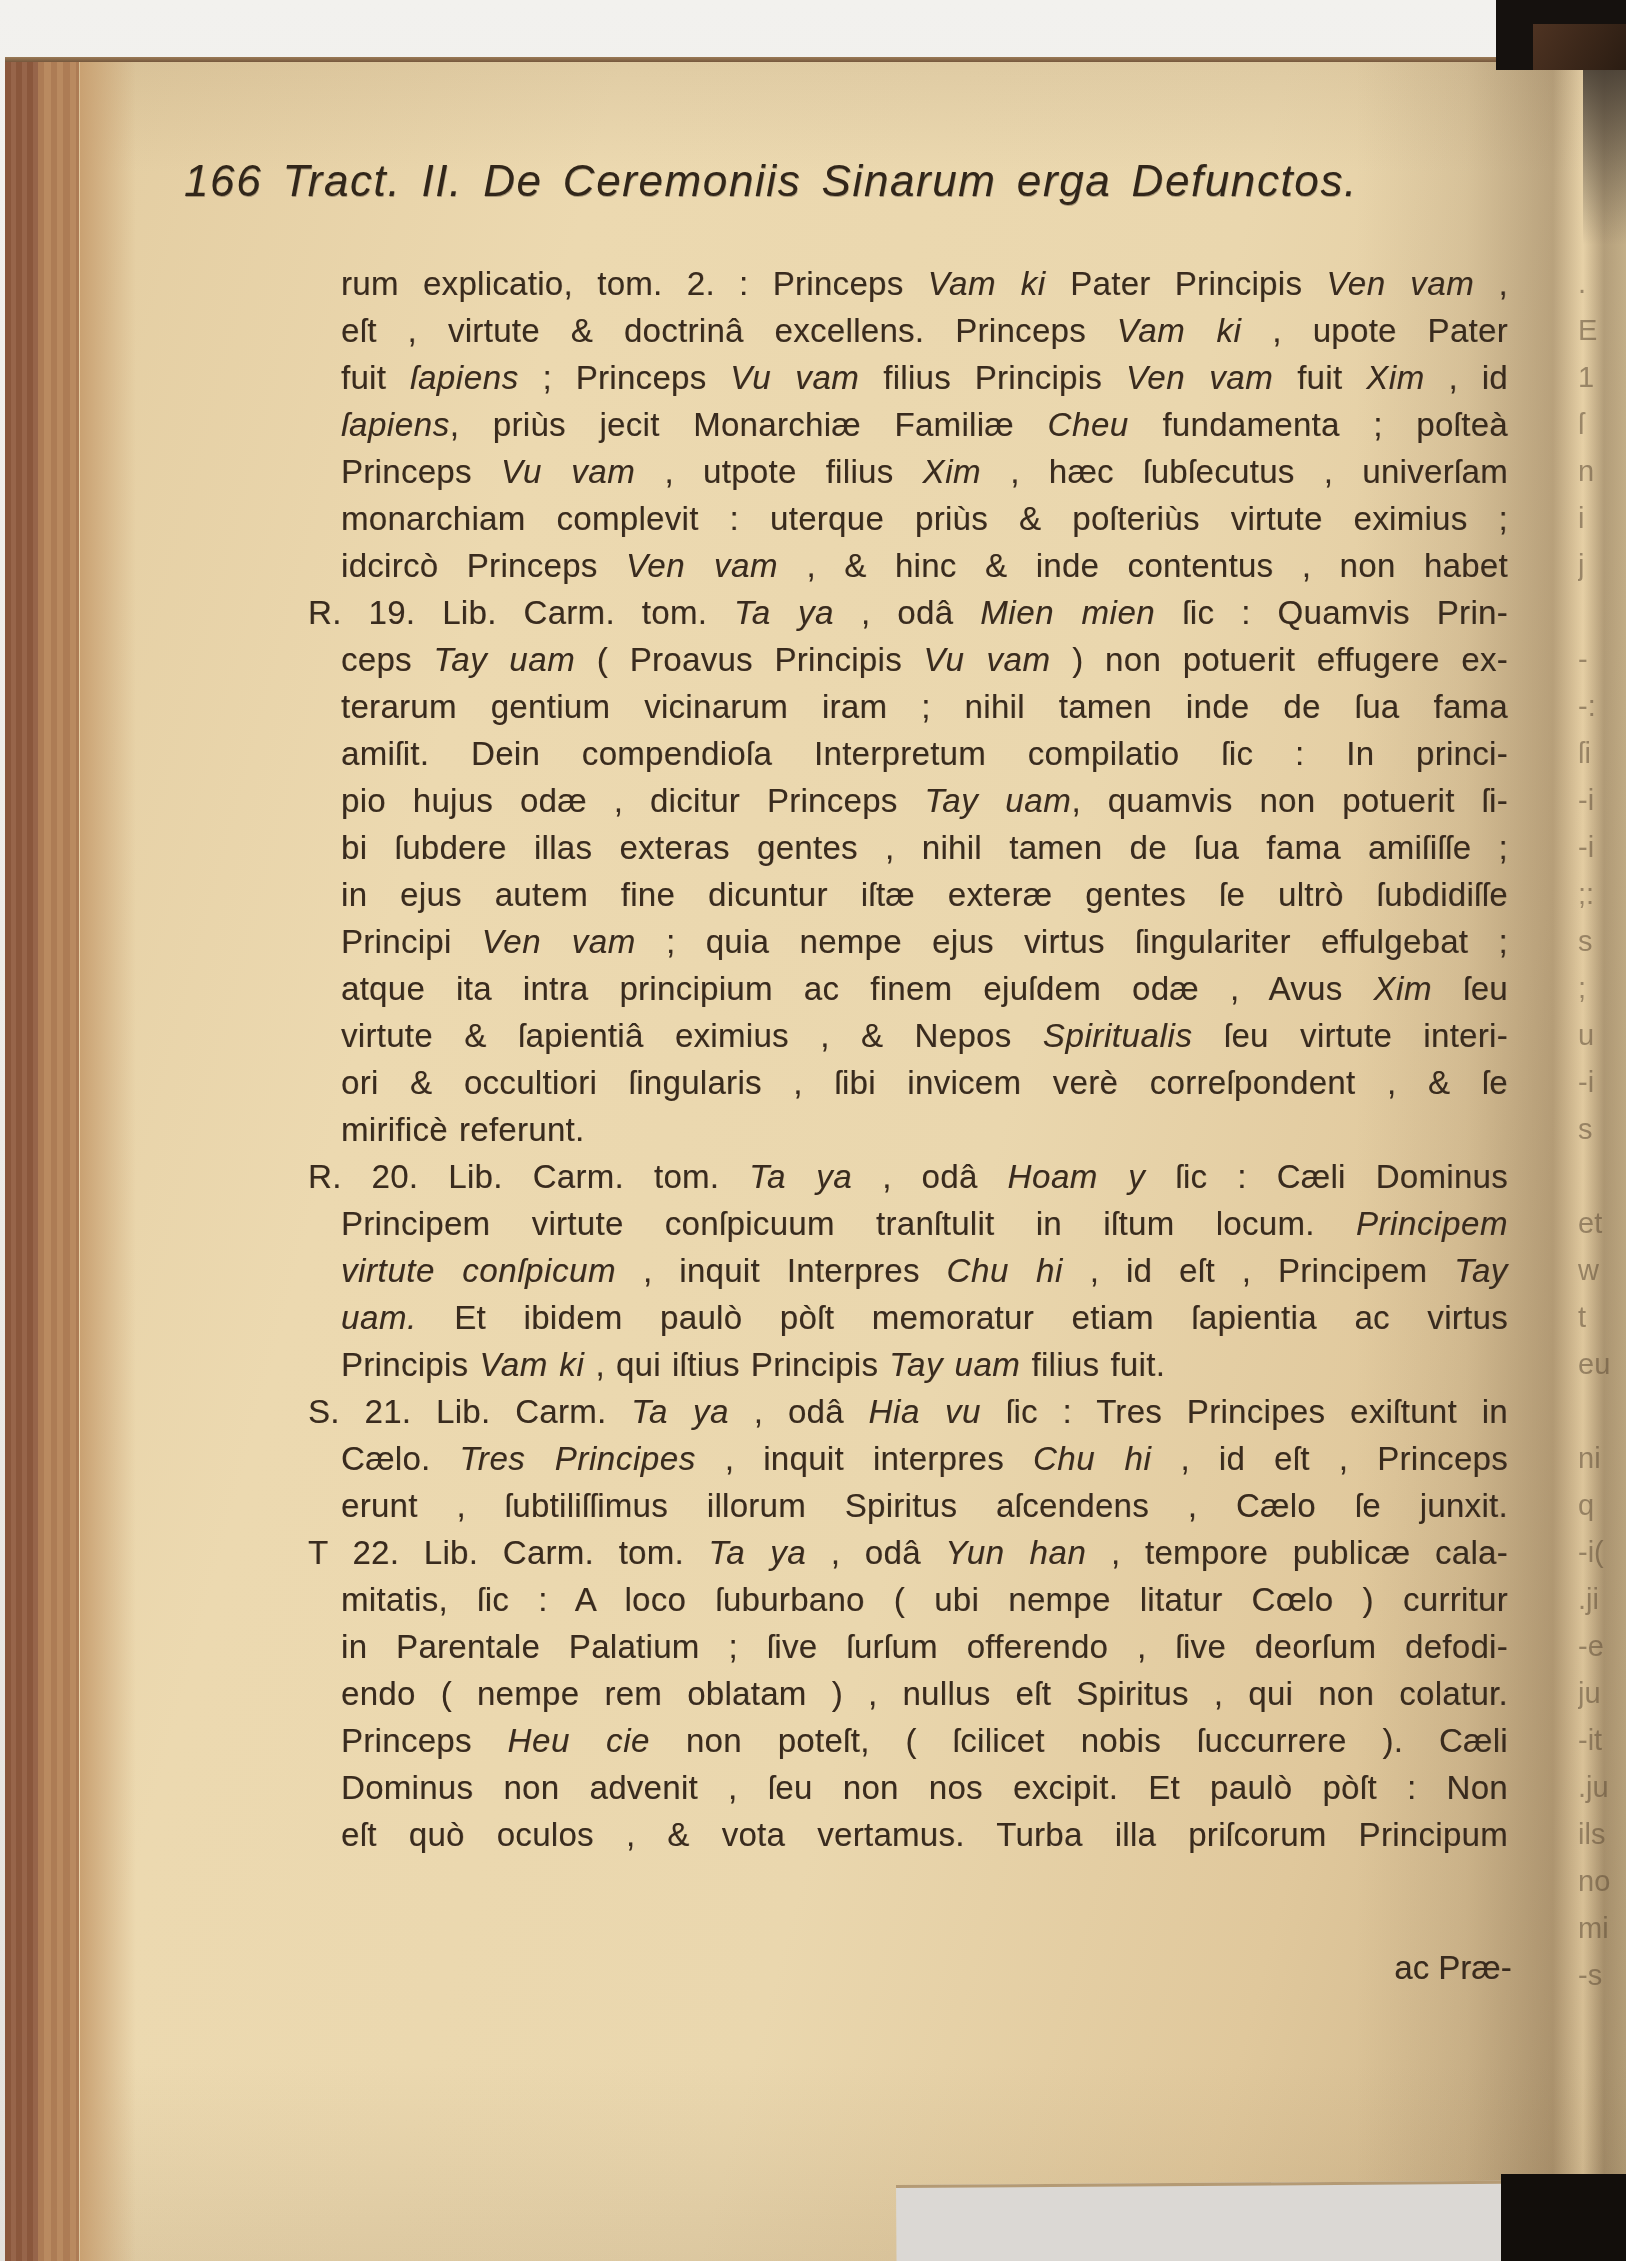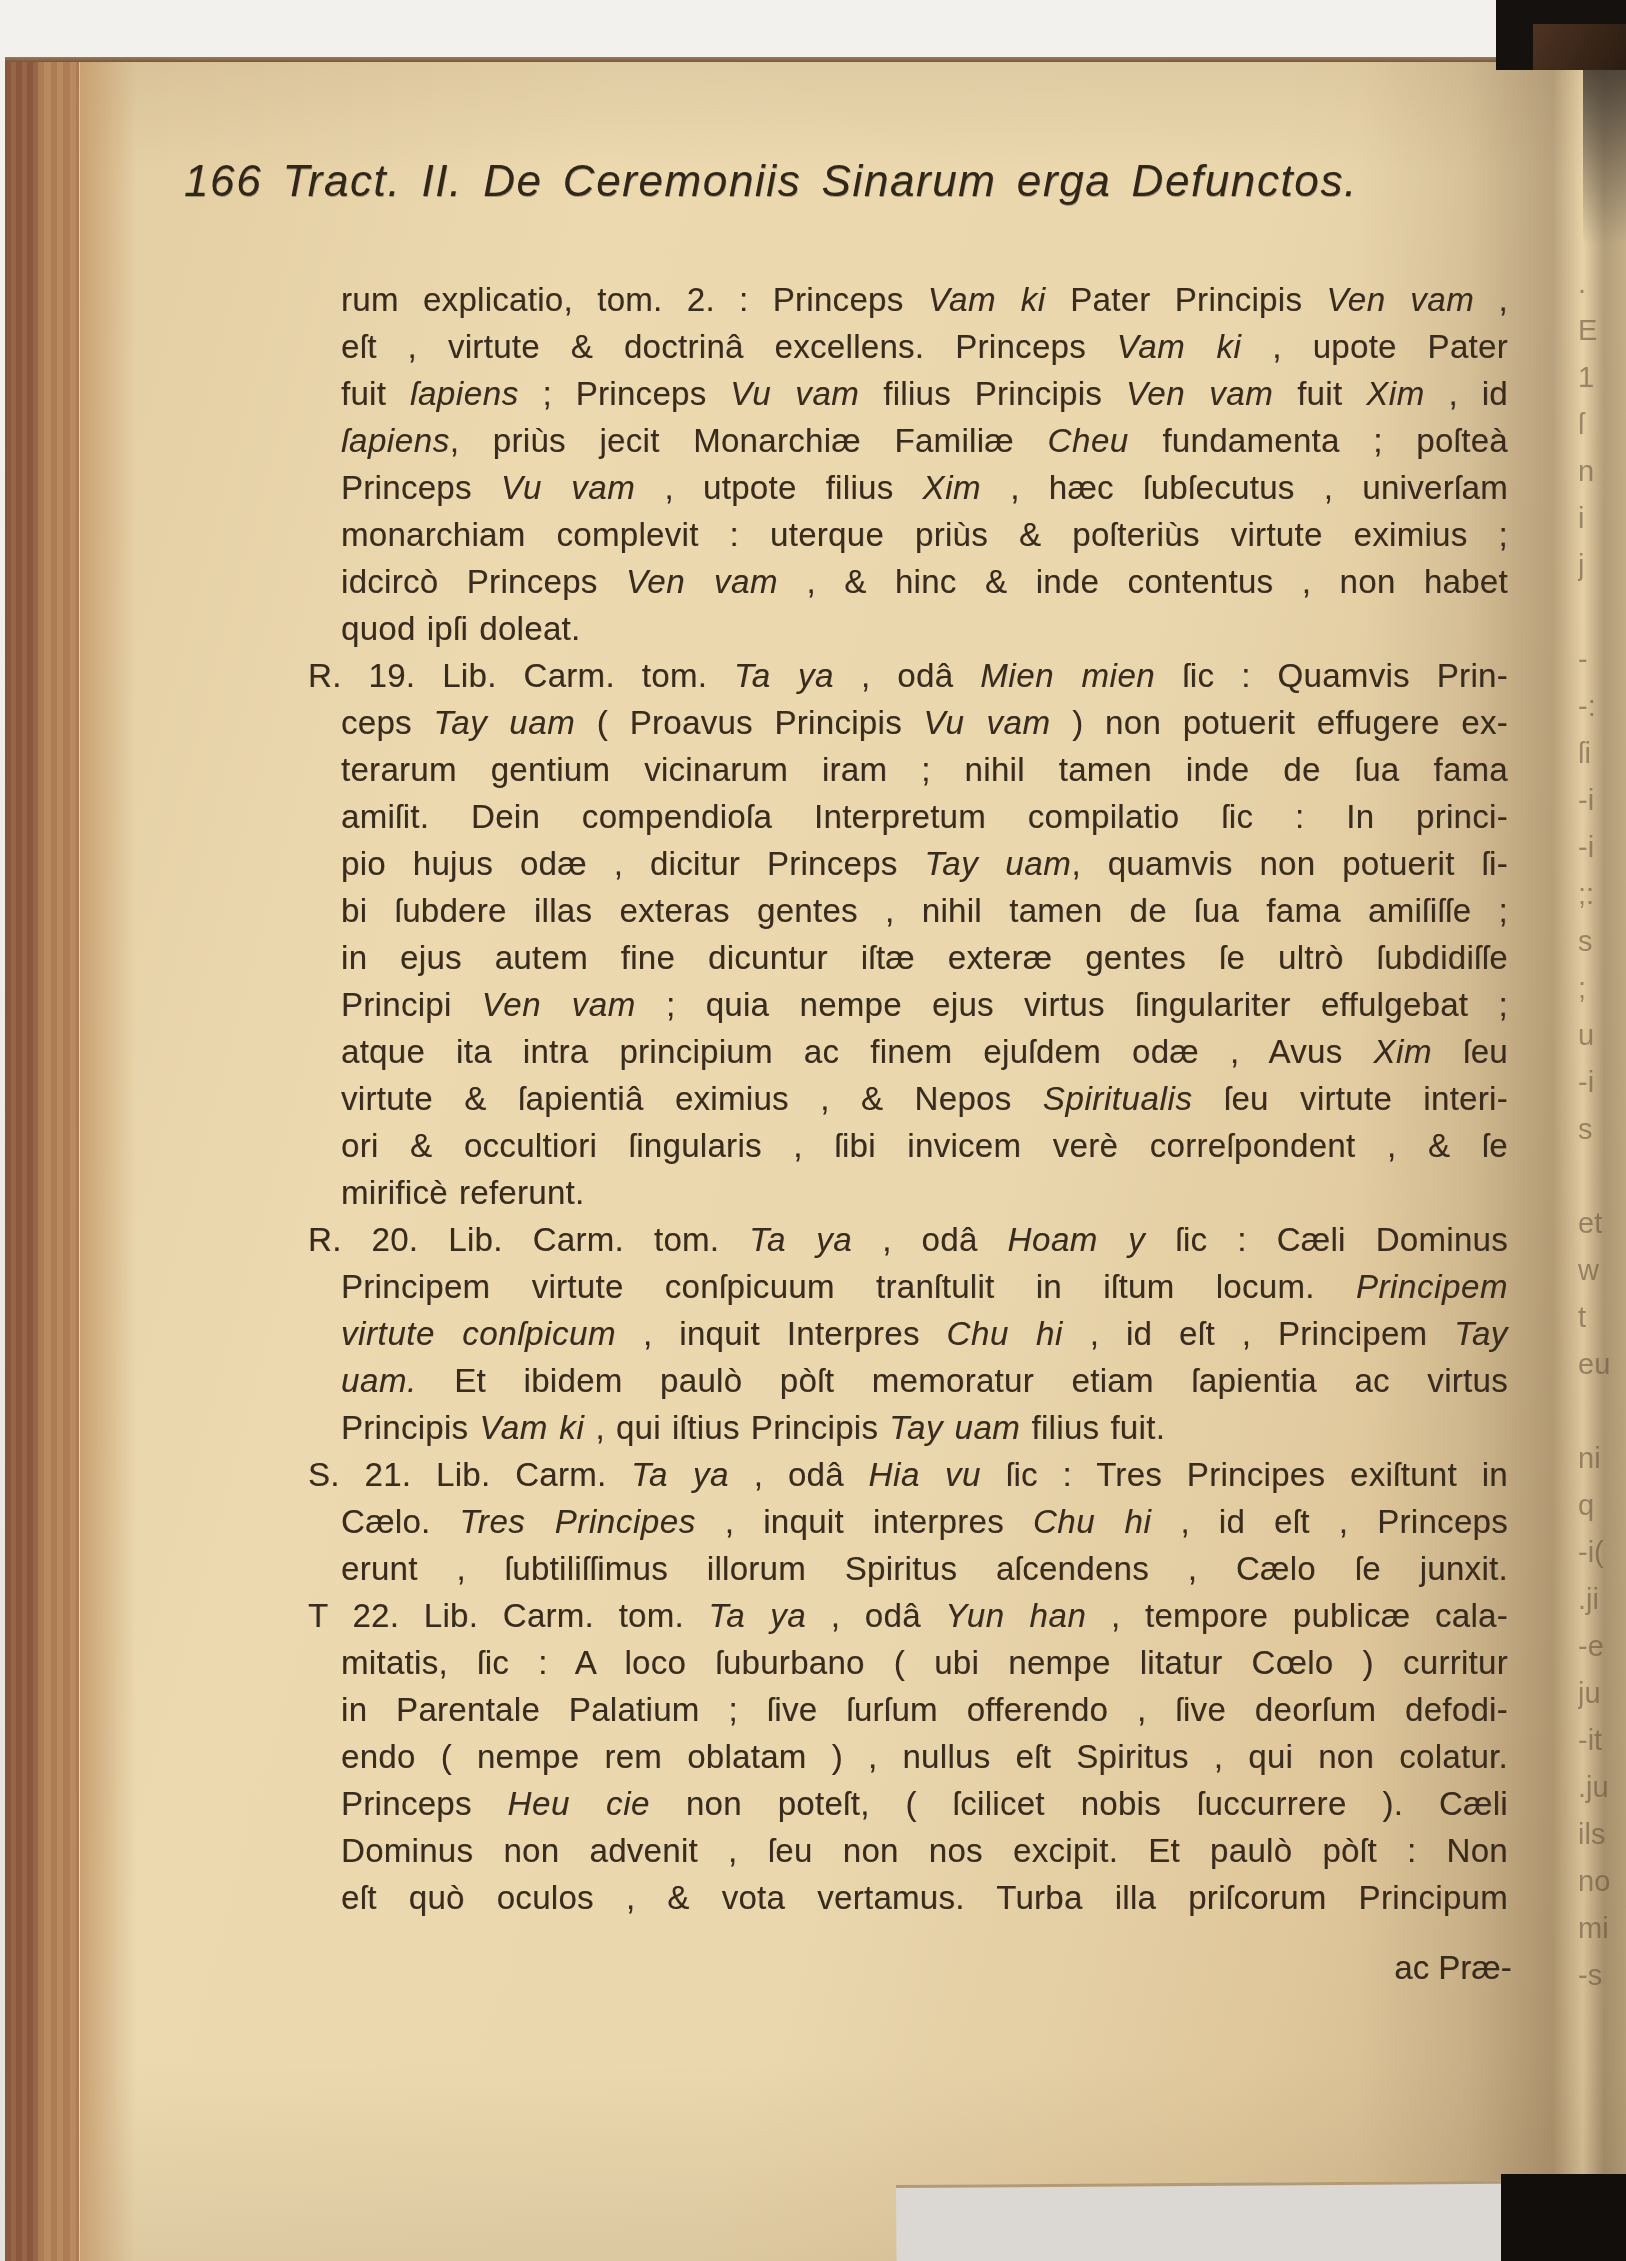--- a/index.html
+++ b/index.html
@@ -30,21 +30,21 @@
       background:linear-gradient(120deg,#4e3322,#2a1c12);}
   .fore-edge-shadow{position:absolute;left:1583px;top:70px;width:43px;height:175px;
       background:linear-gradient(180deg,rgba(62,54,46,0.85),rgba(62,54,46,0));}
   .bottom-gray{position:absolute;left:896px;top:2185px;width:608px;height:95px;
       background:#dbd8d4;border-top:3.2px solid #b49a74;transform:rotate(-0.4deg);transform-origin:left top;}
   .black-bottom-right{position:absolute;left:1501px;top:2174px;width:125px;height:87px;background:#120e0b;}
   
   .running-head{position:absolute;left:184px;top:156px;white-space:nowrap;
       font-style:italic;font-size:44px;letter-spacing:1.6px;word-spacing:6.4px;
       color:#31261a;text-shadow:0.5px 0.5px 0.6px rgba(49,38,26,0.35);}
-  .text-block{position:absolute;left:341px;top:276px;width:1167px;
+  .text-block{position:absolute;left:341px;top:260px;width:1167px;
       font-size:33px;color:#392b1e;letter-spacing:0.3px;word-spacing:1.6px;
       text-shadow:0.4px 0.4px 0.5px rgba(57,43,30,0.33);}
   .line{height:47px;line-height:47px;text-align:justify;text-align-last:justify;}
   .line.short{text-align-last:left;}
   .line.marker{margin-left:-33px;width:calc(100% + 33px);}
   .line .it{font-style:italic;letter-spacing:0.6px;}
   .catchword{position:absolute;left:1350px;top:1944px;width:206px;height:47px;line-height:47px;
       text-align:center;font-size:33px;color:#392b1e;white-space:nowrap;
       text-shadow:0.4px 0.4px 0.5px rgba(57,43,30,0.33);}
   .bleed-column{position:absolute;left:1578px;top:260px;width:46px;
@@ -74,21 +74,20 @@
   <div class="running-head">166 Tract. II. De Ceremoniis Sinarum erga Defunctos.</div>
 
   <div class="text-block">
       <div class="line"><span>rum explicatio, tom. 2. : Princeps </span><span class="it">Vam ki </span><span>Pater Principis </span><span class="it">Ven vam</span><span> ,</span></div>
       <div class="line"><span>eſt , virtute &amp; doctrinâ excellens. Princeps </span><span class="it">Vam ki</span><span> , upote Pater</span></div>
       <div class="line"><span>fuit </span><span class="it">ſapiens</span><span> ; Princeps </span><span class="it">Vu vam</span><span> filius Principis </span><span class="it">Ven vam</span><span> fuit </span><span class="it">Xim</span><span> , id</span></div>
       <div class="line"><span class="it">ſapiens</span><span>, priùs jecit Monarchiæ Familiæ </span><span class="it">Cheu</span><span> fundamenta ; poſteà</span></div>
       <div class="line"><span>Princeps </span><span class="it">Vu vam</span><span> , utpote filius </span><span class="it">Xim</span><span> , hæc ſubſecutus , univerſam</span></div>
       <div class="line"><span>monarchiam complevit : uterque priùs &amp; poſteriùs virtute eximius ;</span></div>
       <div class="line"><span>idcircò Princeps </span><span class="it">Ven vam</span><span> , &amp; hinc &amp; inde contentus , non habet</span></div>
-      <div class="line short"><span>quod ipſi doleat.</span></div>
       <div class="line marker"><span>R. 19. Lib. Carm. tom. </span><span class="it">Ta ya</span><span> , odâ </span><span class="it">Mien mien</span><span> ſic : Quamvis Prin-</span></div>
       <div class="line"><span>ceps </span><span class="it">Tay uam</span><span> ( Proavus Principis </span><span class="it">Vu vam</span><span> ) non potuerit effugere ex-</span></div>
       <div class="line"><span>terarum gentium vicinarum iram ; nihil tamen inde de ſua fama</span></div>
       <div class="line"><span>amiſit. Dein compendioſa Interpretum compilatio ſic : In princi-</span></div>
       <div class="line"><span>pio hujus odæ , dicitur Princeps </span><span class="it">Tay uam</span><span>, quamvis non potuerit ſi-</span></div>
       <div class="line"><span>bi ſubdere illas exteras gentes , nihil tamen de ſua fama amiſiſſe ;</span></div>
       <div class="line"><span>in ejus autem fine dicuntur iſtæ exteræ gentes ſe ultrò ſubdidiſſe</span></div>
       <div class="line"><span>Principi </span><span class="it">Ven vam</span><span> ; quia nempe ejus virtus ſingulariter effulgebat ;</span></div>
       <div class="line"><span>atque ita intra principium ac finem ejuſdem odæ , Avus </span><span class="it">Xim</span><span> ſeu</span></div>
       <div class="line"><span>virtute &amp; ſapientiâ eximius , &amp; Nepos </span><span class="it">Spiritualis</span><span> ſeu virtute interi-</span></div>

